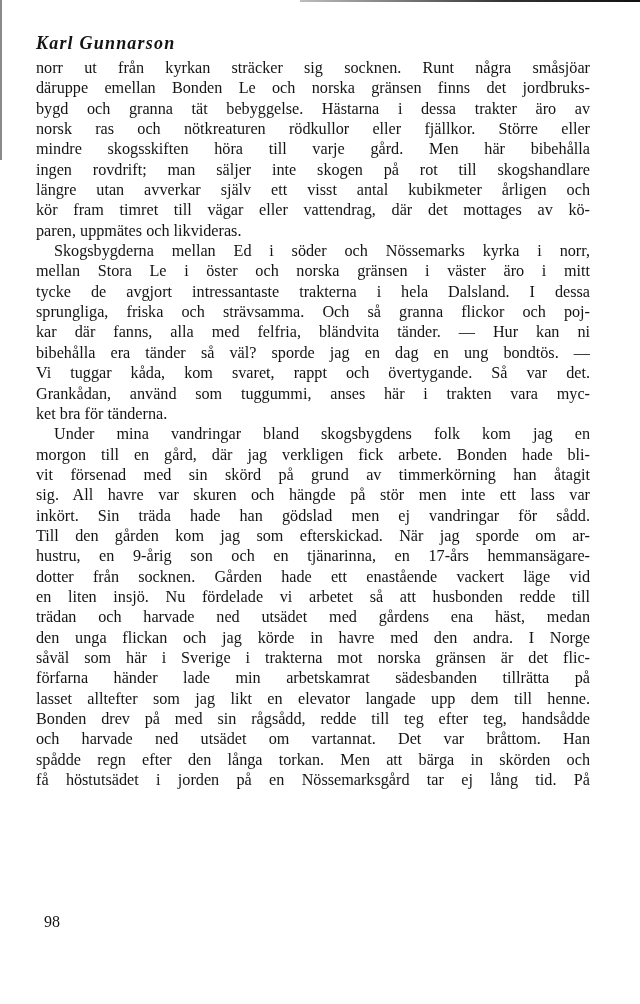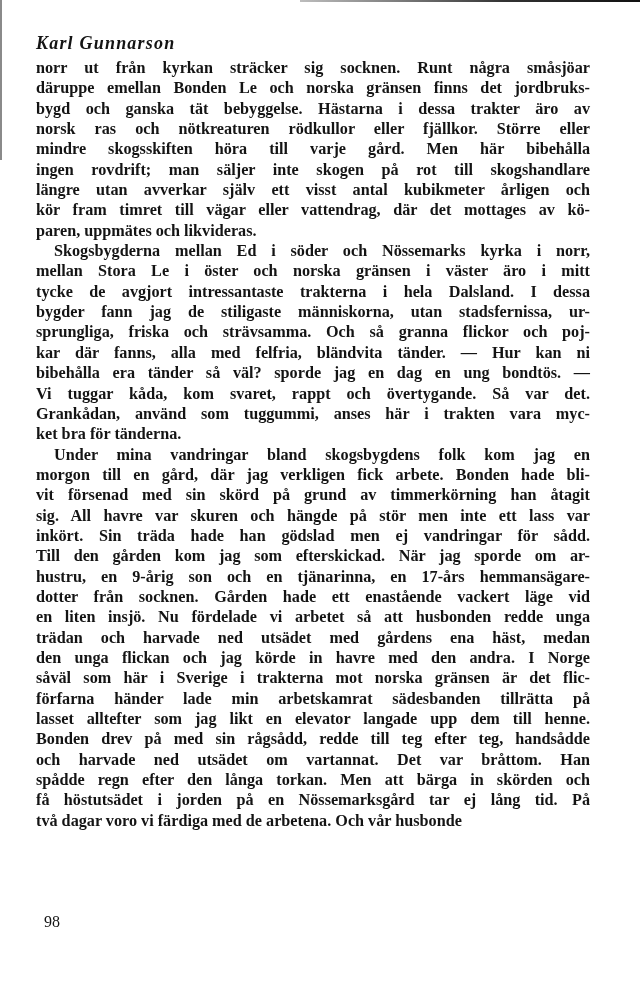--- a/index.html
+++ b/index.html
@@ -14,21 +14,21 @@
     position: absolute; top: 0; left: 300px; right: 0; height: 2px;
     background: linear-gradient(to right, #bdbdbd 0%, #7a7a7a 30%, #333 60%, #111 100%);
   }
   .page {
     position: absolute; left: 36px; top: 30px; width: 554px;
   }
   .running-head {
     font-style: italic; font-weight: bold; font-size: 18px; letter-spacing: 1.2px;
     height: 26px; line-height: 26px; margin-bottom: 2px;
   }
-  .body-text { font-size: 16.2px; line-height: 20.35px; font-weight: bold; }
+  .body-text { font-size: 16.2px; line-height: 20.35px; }
   .line {
     display: block; white-space: nowrap; text-align: justify; text-align-last: justify;
     height: 20.35px;
   }
   .line.last { text-align-last: left; }
   .line.indent { padding-left: 18px; }
   .page-number {
     position: absolute; left: 44px; top: 912px; font-size: 16px; line-height: 20px; text-align: center;
   }
 </style>
@@ -37,57 +37,55 @@
 
 <div class="scan-left-edge"></div>
 <div class="scan-top-edge"></div>
 
 <div class="page">
   <div class="running-head">Karl Gunnarson</div>
   <div class="body-text" id="body-text">
       <div class="paragraph">
         <span class="line">norr ut från kyrkan sträcker sig socknen. Runt några småsjöar</span>
         <span class="line">däruppe emellan Bonden Le och norska gränsen finns det jordbruks-</span>
-        <span class="line">bygd och ganska tät bebyggelse. Hästarna i dessa trakter äro av</span>
+        <span class="line">bygd och granna tät bebyggelse. Hästarna i dessa trakter äro av</span>
         <span class="line">norsk ras och nötkreaturen rödkullor eller fjällkor. Större eller</span>
         <span class="line">mindre skogsskiften höra till varje gård. Men här bibehålla</span>
         <span class="line">ingen rovdrift; man säljer inte skogen på rot till skogshandlare</span>
         <span class="line">längre utan avverkar själv ett visst antal kubikmeter årligen och</span>
         <span class="line">kör fram timret till vägar eller vattendrag, där det mottages av kö-</span>
         <span class="line last">paren, uppmätes och likvideras.</span>
       </div>
       <div class="paragraph">
         <span class="line indent">Skogsbygderna mellan Ed i söder och Nössemarks kyrka i norr,</span>
         <span class="line">mellan Stora Le i öster och norska gränsen i väster äro i mitt</span>
         <span class="line">tycke de avgjort intressantaste trakterna i hela Dalsland. I dessa</span>
-        <span class="line">bygder fann jag de stiligaste människorna, utan stadsfernissa, ur-</span>
         <span class="line">sprungliga, friska och strävsamma. Och så granna flickor och poj-</span>
         <span class="line">kar där fanns, alla med felfria, bländvita tänder. — Hur kan ni</span>
         <span class="line">bibehålla era tänder så väl? sporde jag en dag en ung bondtös. —</span>
         <span class="line">Vi tuggar kåda, kom svaret, rappt och övertygande. Så var det.</span>
         <span class="line">Grankådan, använd som tuggummi, anses här i trakten vara myc-</span>
         <span class="line last">ket bra för tänderna.</span>
       </div>
       <div class="paragraph">
         <span class="line indent">Under mina vandringar bland skogsbygdens folk kom jag en</span>
         <span class="line">morgon till en gård, där jag verkligen fick arbete. Bonden hade bli-</span>
         <span class="line">vit försenad med sin skörd på grund av timmerkörning han åtagit</span>
         <span class="line">sig. All havre var skuren och hängde på stör men inte ett lass var</span>
         <span class="line">inkört. Sin träda hade han gödslad men ej vandringar för sådd.</span>
         <span class="line">Till den gården kom jag som efterskickad. När jag sporde om ar-</span>
         <span class="line">hustru, en 9-årig son och en tjänarinna, en 17-års hemmansägare-</span>
         <span class="line">dotter från socknen. Gården hade ett enastående vackert läge vid</span>
-        <span class="line">en liten insjö. Nu fördelade vi arbetet så att husbonden redde unga</span>
+        <span class="line">en liten insjö. Nu fördelade vi arbetet så att husbonden redde till</span>
         <span class="line">trädan och harvade ned utsädet med gårdens ena häst, medan</span>
         <span class="line">den unga flickan och jag körde in havre med den andra. I Norge</span>
         <span class="line">såväl som här i Sverige i trakterna mot norska gränsen är det flic-</span>
         <span class="line">förfarna händer lade min arbetskamrat sädesbanden tillrätta på</span>
         <span class="line">lasset alltefter som jag likt en elevator langade upp dem till henne.</span>
         <span class="line">Bonden drev på med sin rågsådd, redde till teg efter teg, handsådde</span>
         <span class="line">och harvade ned utsädet om vartannat. Det var bråttom. Han</span>
         <span class="line">spådde regn efter den långa torkan. Men att bärga in skörden och</span>
         <span class="line">få höstutsädet i jorden på en Nössemarksgård tar ej lång tid. På</span>
-        <span class="line last">två dagar voro vi färdiga med de arbetena. Och vår husbonde</span>
       </div>
     </div>
 </div>
 
 <div class="page-number">98</div>
 
 </body></html>

